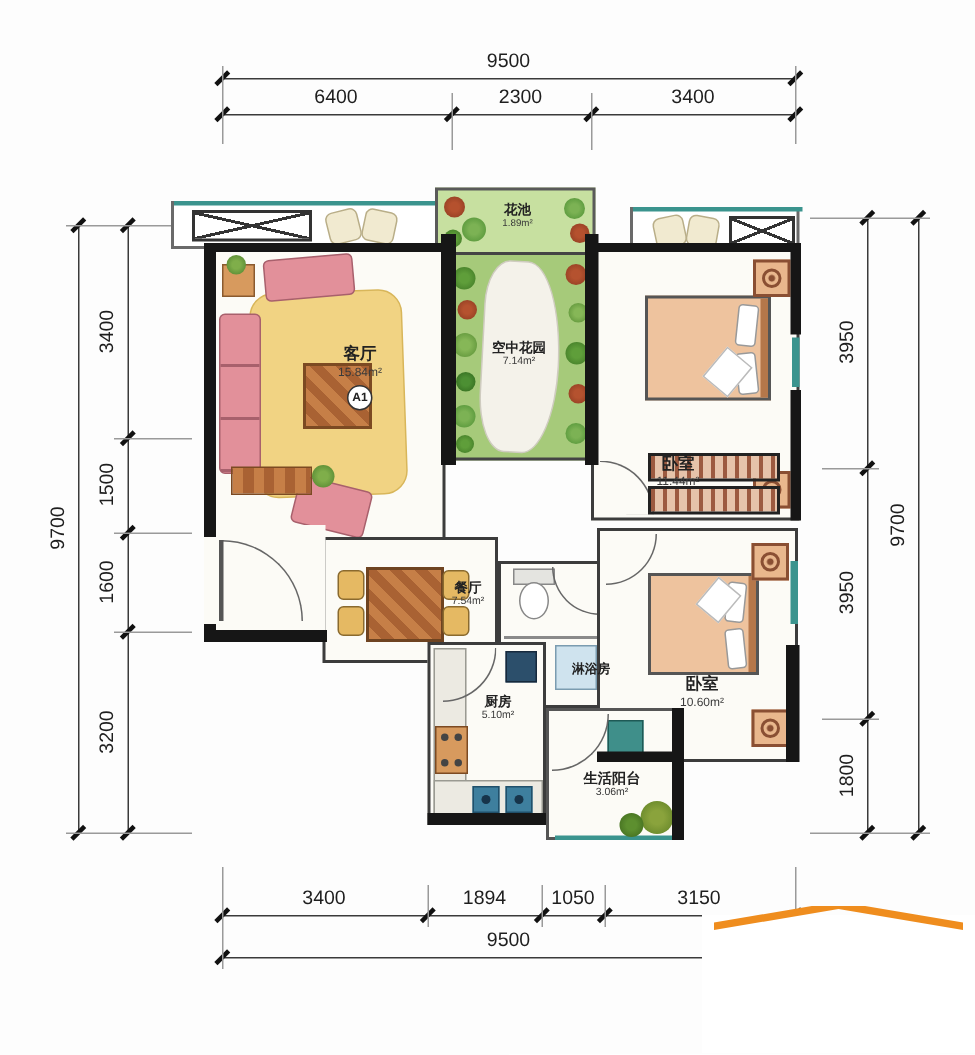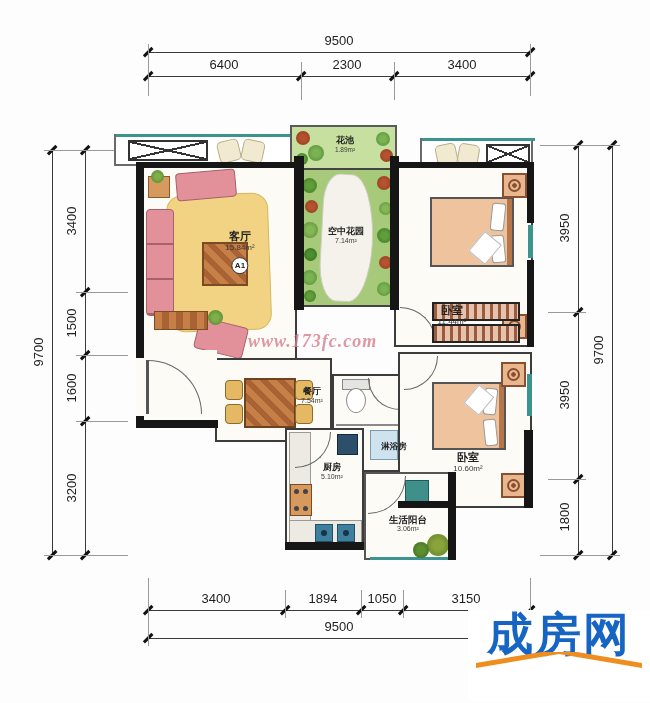--- a/index.html
+++ b/index.html
@@ -321,23 +321,21 @@
     <i class="wall" style="left:419px;top:148px;width:7px;height:87px"></i>
     <i class="win" style="left:420px;top:113px;width:5px;height:33px"></i>
     <i class="wall" style="left:416px;top:318px;width:9px;height:78px"></i>
     <i class="win" style="left:419px;top:262px;width:5px;height:42px"></i>
     <i class="wall" style="left:32px;top:308px;width:78px;height:8px"></i>
     <i class="wall" style="left:177px;top:430px;width:79px;height:8px"></i>
     <i class="wall" style="left:340px;top:360px;width:8px;height:88px"></i>
     <i class="wall" style="left:290px;top:389px;width:58px;height:7px"></i>
   </div>
 
-  <div id="wm-site">www.173fc.com</div>
 
 
   <div id="logo">
-    <div class="lname">成房网</div>
     <svg width="170" height="18" viewBox="0 0 170 18">
       <path d="M2 16 L85 2 L168 16 L168 11 L85 -3 L2 11 Z" fill="#ef8d1e"></path>
     </svg>
   </div>
 
 </div>
 
 </body></html>

